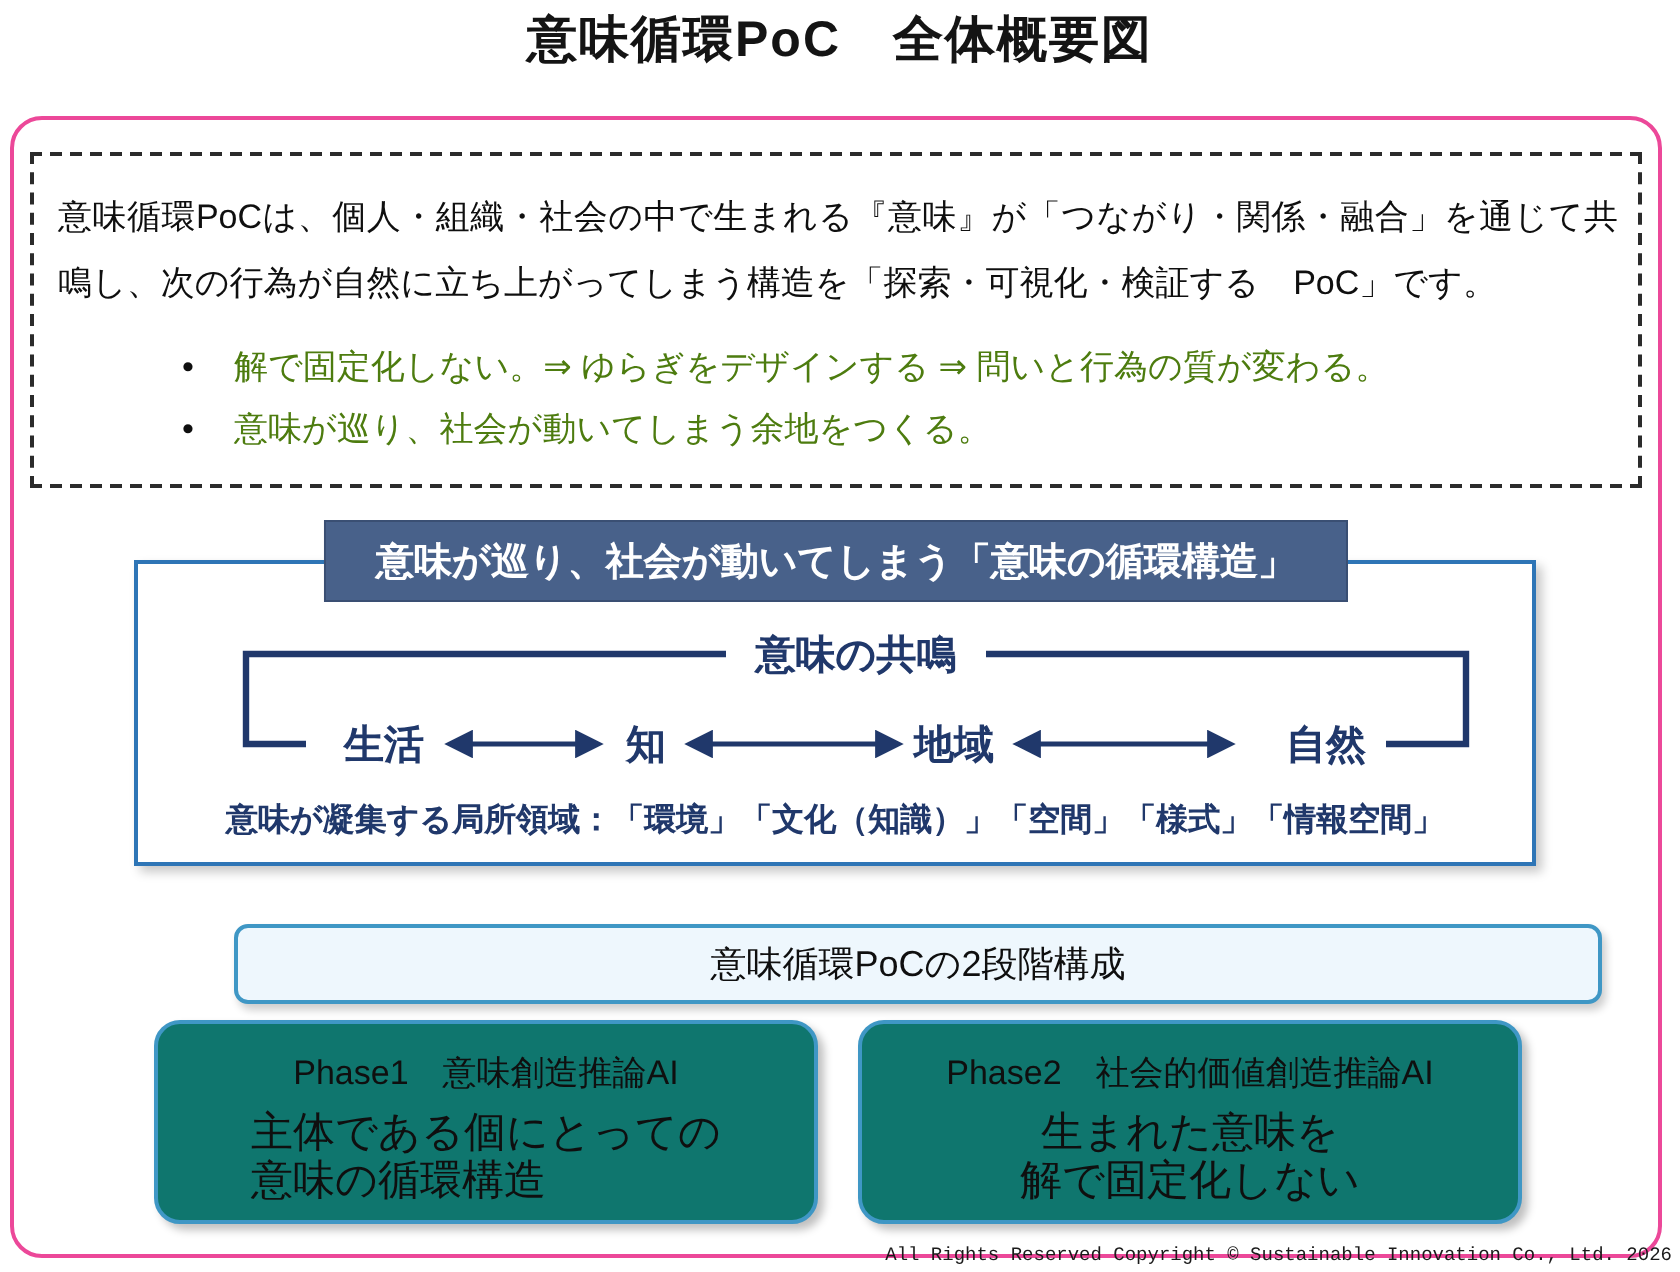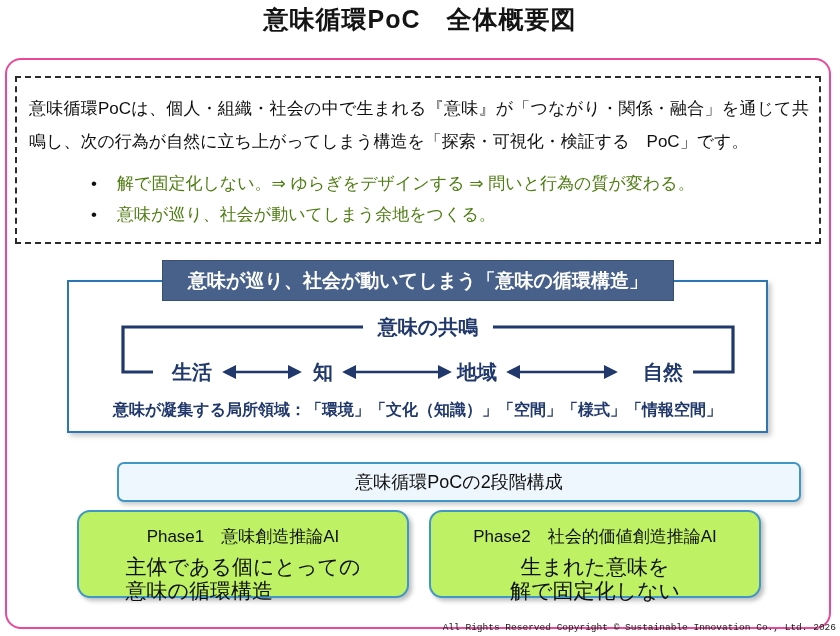--- a/index.html
+++ b/index.html
@@ -93,22 +93,22 @@
     border: 2px solid #3f97c5; border-radius: 7px;
     box-shadow: 2px 3px 4px rgba(0,0,0,0.2);
     display: flex; align-items: center; justify-content: center;
     font-size: 18px; color: #0f0f0f; margin-left: 40px;
   }
   .phase-row {
     position: absolute; left: 70px; top: 450px;
     width: 684px; display: flex; gap: 20px;
   }
   .phase-card {
-    flex: 1; height: 88px;
-    background: #bef264;
+    flex: 1; height: 102px;
+    background: #0f766e;
     border: 2px solid #3f97c5; border-radius: 13px;
     box-shadow: 3px 3px 4px rgba(0,0,0,0.25);
     padding-top: 13px;
     text-align: center;
   }
   .phase-title { font-size: 17px; color: #0f0f0f; }
   .phase-body { margin-top: 7px; font-size: 21px; line-height: 24px; color: #0f0f0f; }
   .phase-body.align-left { display: inline-block; text-align: left; }
 
   .copyright {

